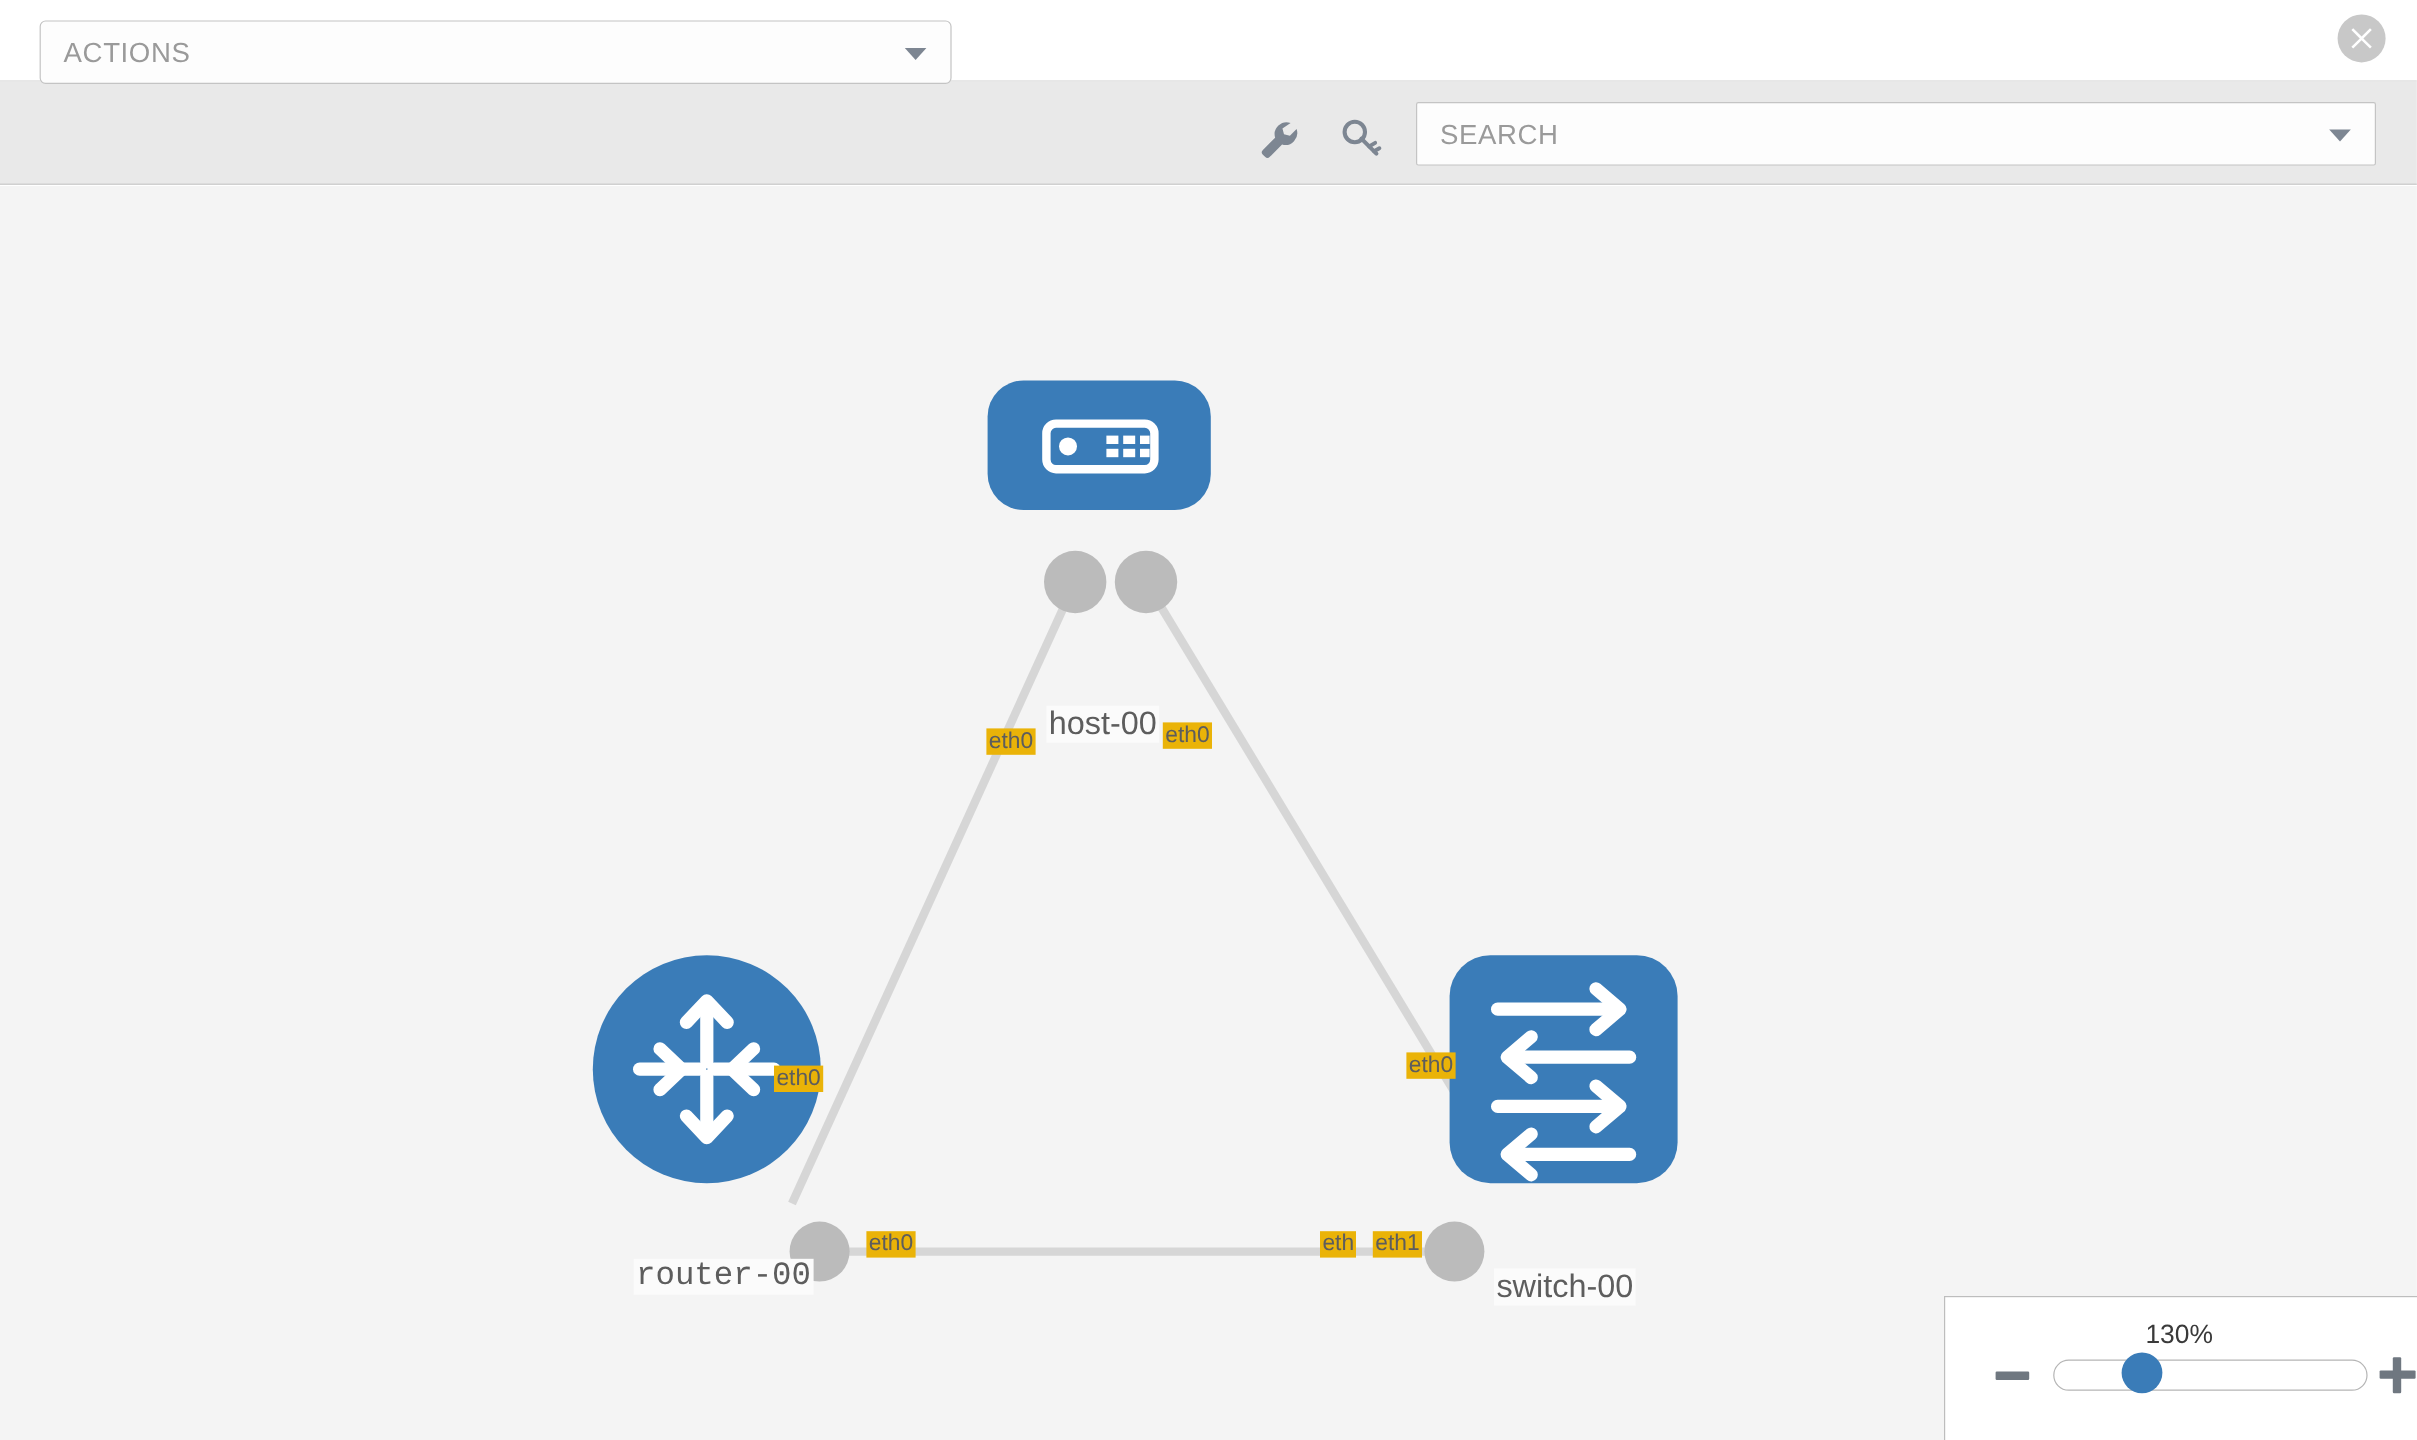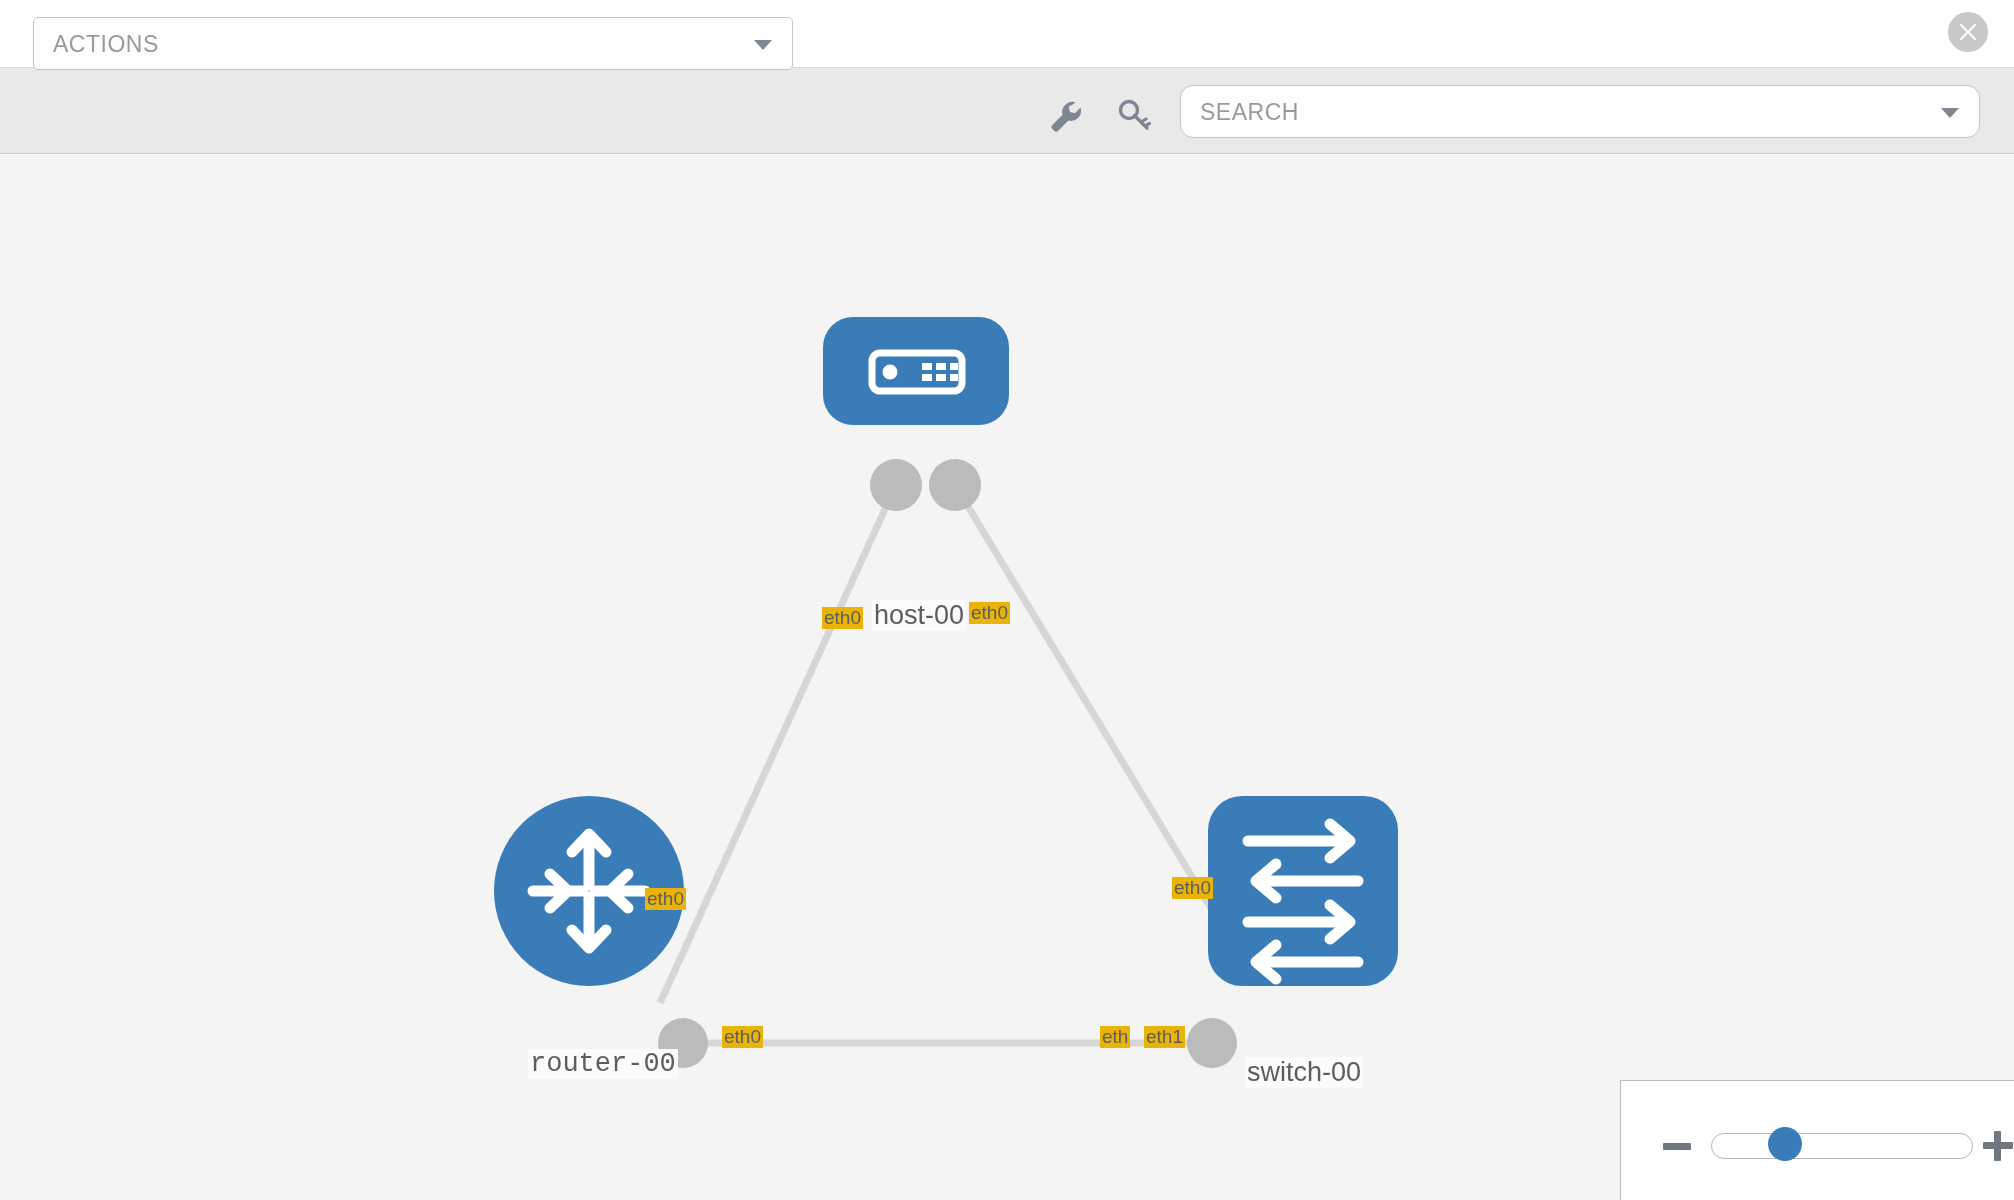--- a/index.html
+++ b/index.html
@@ -96,21 +96,21 @@
   .tool-icon.wrench { left: 1044px; }
   .tool-icon.key { left: 1112px; }
   .search-box {
     position: absolute;
     left: 1180px;
     top: 85px;
     width: 800px;
     height: 53px;
     background: #fdfdfd;
     border: 1px solid #c4c4c4;
-    border-radius: 13px;
+    border-radius: 2px;
     box-sizing: border-box;
     cursor: text;
   }
   .search-label {
     position: absolute;
     left: 19px;
     top: 13px;
     font-size: 23px;
     color: #9a9a9a;
     letter-spacing: 0.5px;
@@ -314,32 +314,33 @@
         <path d="M1358 726 L1258 726"></path>
         <path d="M1276 709 L1256 726 L1276 743"></path>
         <path d="M1248 767 L1348 767"></path>
         <path d="M1330 750 L1350 767 L1330 784"></path>
         <path d="M1358 807 L1258 807"></path>
         <path d="M1276 790 L1256 807 L1276 824"></path>
       </g>
     </g>
   </svg>
 
-  <div class="node-label" style="left:872px; top:433px;margin-top:12px;">host-00</div>
+  <div class="node-label" style="left:872px; top:433px;">host-00</div>
   <div class="node-label" style="left:528px; top:894px;font-family:Liberation Mono, monospace;">router-00</div>
   <div class="node-label" style="left:1245px; top:866px;margin-top:36px;">switch-00</div>
 
   <div class="iface-label" style="left:822px; top:452px;">eth0</div>
   <div class="iface-label" style="left:969px; top:447px;">eth0</div>
   <div class="iface-label" style="left:645px; top:733px;">eth0</div>
   <div class="iface-label" style="left:1172px; top:722px;">eth0</div>
   <div class="iface-label" style="left:722px; top:871px;">eth0</div>
   <div class="iface-label" style="left:1100px; top:871px;">eth</div>
   <div class="iface-label" style="left:1120px; top:871px;margin-left:24px;">eth1</div>
 
 </div>
 
 <div class="zoom-panel">
+  <div class="zoom-value">130%</div>
   <div class="zoom-minus"></div>
   <div class="zoom-slider"></div>
   <div class="zoom-thumb"></div>
   <div class="zoom-plus"></div>
 </div>
 
 </body></html>

